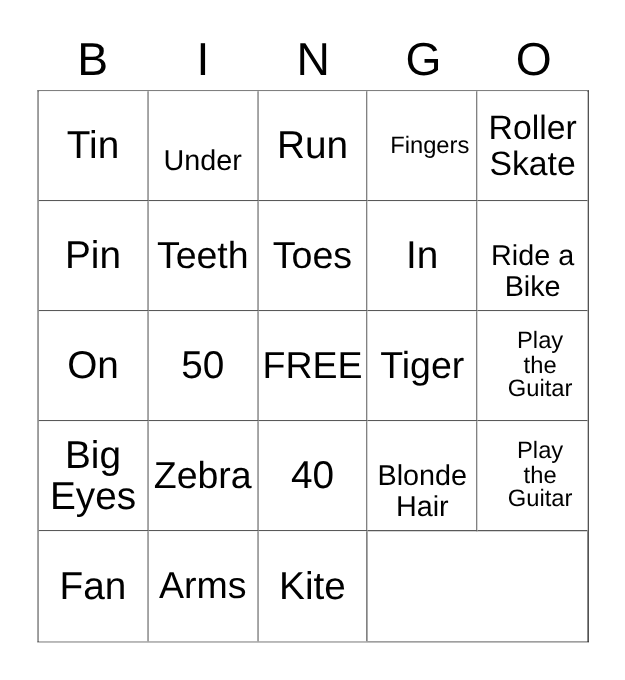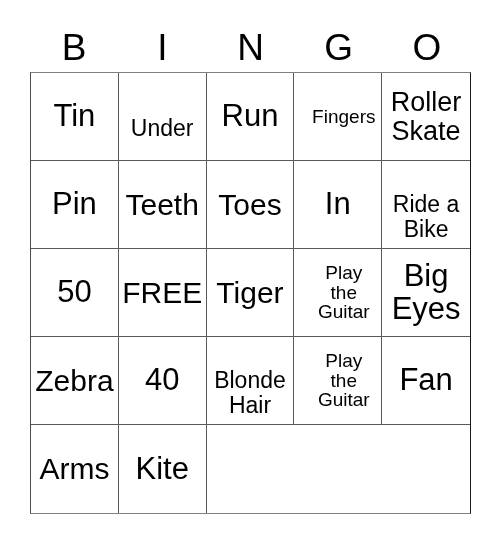--- a/index.html
+++ b/index.html
@@ -144,20 +144,23 @@
       </div>
     <div class="bingo-cell">
         <span class="cell-text fs-xl">In</span>
       </div>
     <div class="bingo-cell">
         <span class="cell-text fs-sm">Ride a
 Bike</span>
       </div>
 
     <div class="bingo-cell">
+        <span class="cell-text fs-xl">On</span>
+      </div>
+    <div class="bingo-cell">
         <span class="cell-text fs-xl">50</span>
       </div>
     <div class="bingo-cell">
         <span class="cell-text fs-lg">FREE</span>
       </div>
     <div class="bingo-cell">
         <span class="cell-text fs-lg">Tiger</span>
       </div>
 
     <div class="bingo-cell">

